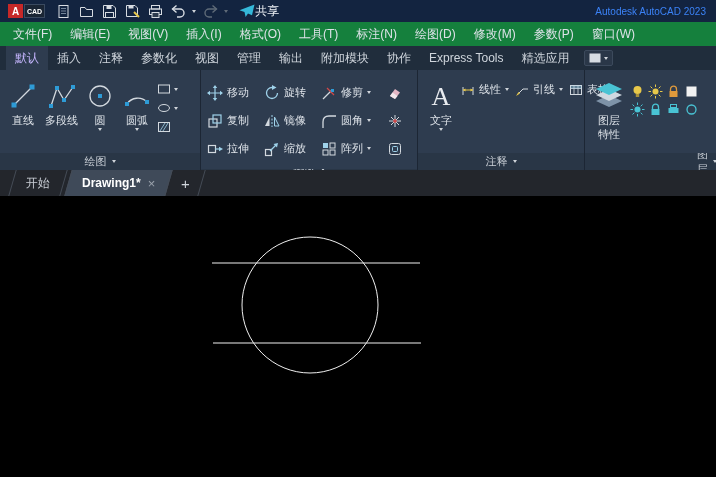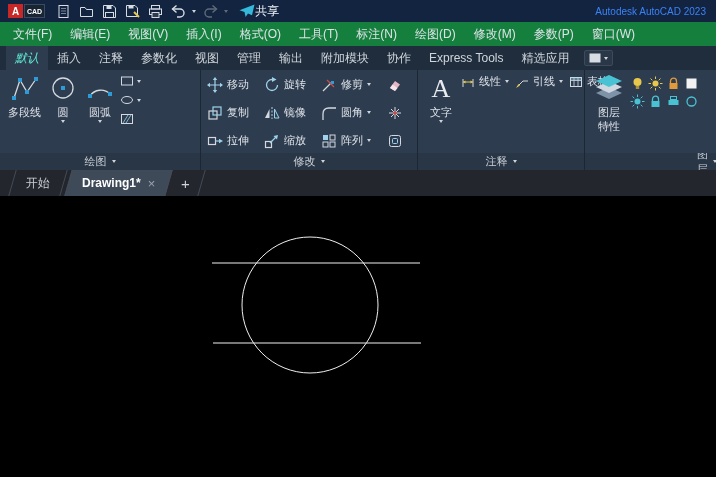--- a/index.html
+++ b/index.html
@@ -24,28 +24,28 @@
   .spacer { flex:1; }
   .app-title { font-size:10px; color:#3b82f6; padding-right:2px; white-space:nowrap; }
 
   
   .menubar { height:24px; background:#15803d; display:flex; align-items:stretch; padding-left:4px; }
   .menu-item { font-size:12px; color:#dde2e8; padding:0 9px; line-height:24px; white-space:nowrap; }
 
   
   .tabrow { height:24px; background:#202d3c; display:flex; align-items:stretch; padding-left:6px; }
   .rtab { font-size:12px; color:#cfd5dc; padding:0 9px; line-height:24px; white-space:nowrap; }
-  .rtab.active { background:#2e3c4f; color:#5eead4;font-style:italic; }
+  .rtab.active { background:#2e3c4f; color:#c4b5fd; }
   .ribbon-toggle { margin-left:6px; align-self:center; display:flex; align-items:center; gap:3px;
     background:#2a3748; border:1px solid #3c4a5c; padding:2px 4px; border-radius:2px; }
 
   
   .ribbon { height:100px; background:#2e3c4f; display:flex; }
   .panel { display:flex; flex-direction:column; border-right:1px solid #1c2634; }
-  .panel-body { flex:1; display:flex; align-items:flex-start; padding:0 6px; gap:3px; }
+  .panel-body { flex:1; display:flex; align-items:flex-start; padding:8px 6px; gap:3px; }
   .panel-footer { height:17px; background:#293646; display:flex; align-items:center;
     justify-content:center; gap:5px; font-size:11px; color:#c9cfd6; position:relative; overflow:hidden; }
   .tool { display:flex; flex-direction:column; align-items:center; gap:2px; padding:2px 2px;
     color:#dde2e8; font-size:11px; line-height:12px; text-align:center; }
   .tool .ticon { height:32px; display:flex; align-items:center; justify-content:center; }
   .stool { display:flex; align-items:center; gap:4px; color:#dde2e8; font-size:11px; white-space:nowrap; }
   .minicol { display:flex; flex-direction:column; gap:5px; padding-top:4px; }
   .minirow { display:flex; align-items:center; gap:3px; }
   .mod-grid { display:grid; grid-template-columns:54px 54px 64px 20px; grid-auto-rows:25px;
     gap:3px; align-content:start; padding-top:2px; }
@@ -171,20 +171,30 @@
     </span>
   </div>
 
   <div class="ribbon">
 
     <div class="panel" style="width:201px">
       <div class="panel-body">
         <div class="tool">
           <span class="ticon">
               <svg width="30" height="30" viewBox="0 0 30 30">
+                <line x1="6" y1="24" x2="24" y2="6" stroke="#d3d9df" stroke-width="1.3"></line>
+                <rect x="3.5" y="21.5" width="5" height="5" fill="#2e9bd6"></rect>
+                <rect x="21.5" y="3.5" width="5" height="5" fill="#2e9bd6"></rect>
+              </svg>
+            </span>
+          <span>直线</span>
+        </div>
+        <div class="tool">
+          <span class="ticon">
+              <svg width="30" height="30" viewBox="0 0 30 30">
                 <polyline points="4,25 10,7 17,19 26,6" fill="none" stroke="#d3d9df" stroke-width="1.3"></polyline>
                 <rect x="2" y="23" width="4" height="4" fill="#2e9bd6"></rect>
                 <rect x="8" y="5" width="4" height="4" fill="#2e9bd6"></rect>
                 <rect x="15" y="17" width="4" height="4" fill="#2e9bd6"></rect>
                 <rect x="24" y="4" width="4" height="4" fill="#2e9bd6"></rect>
               </svg>
             </span>
           <span>多段线</span>
         </div>
         <div class="tool">

